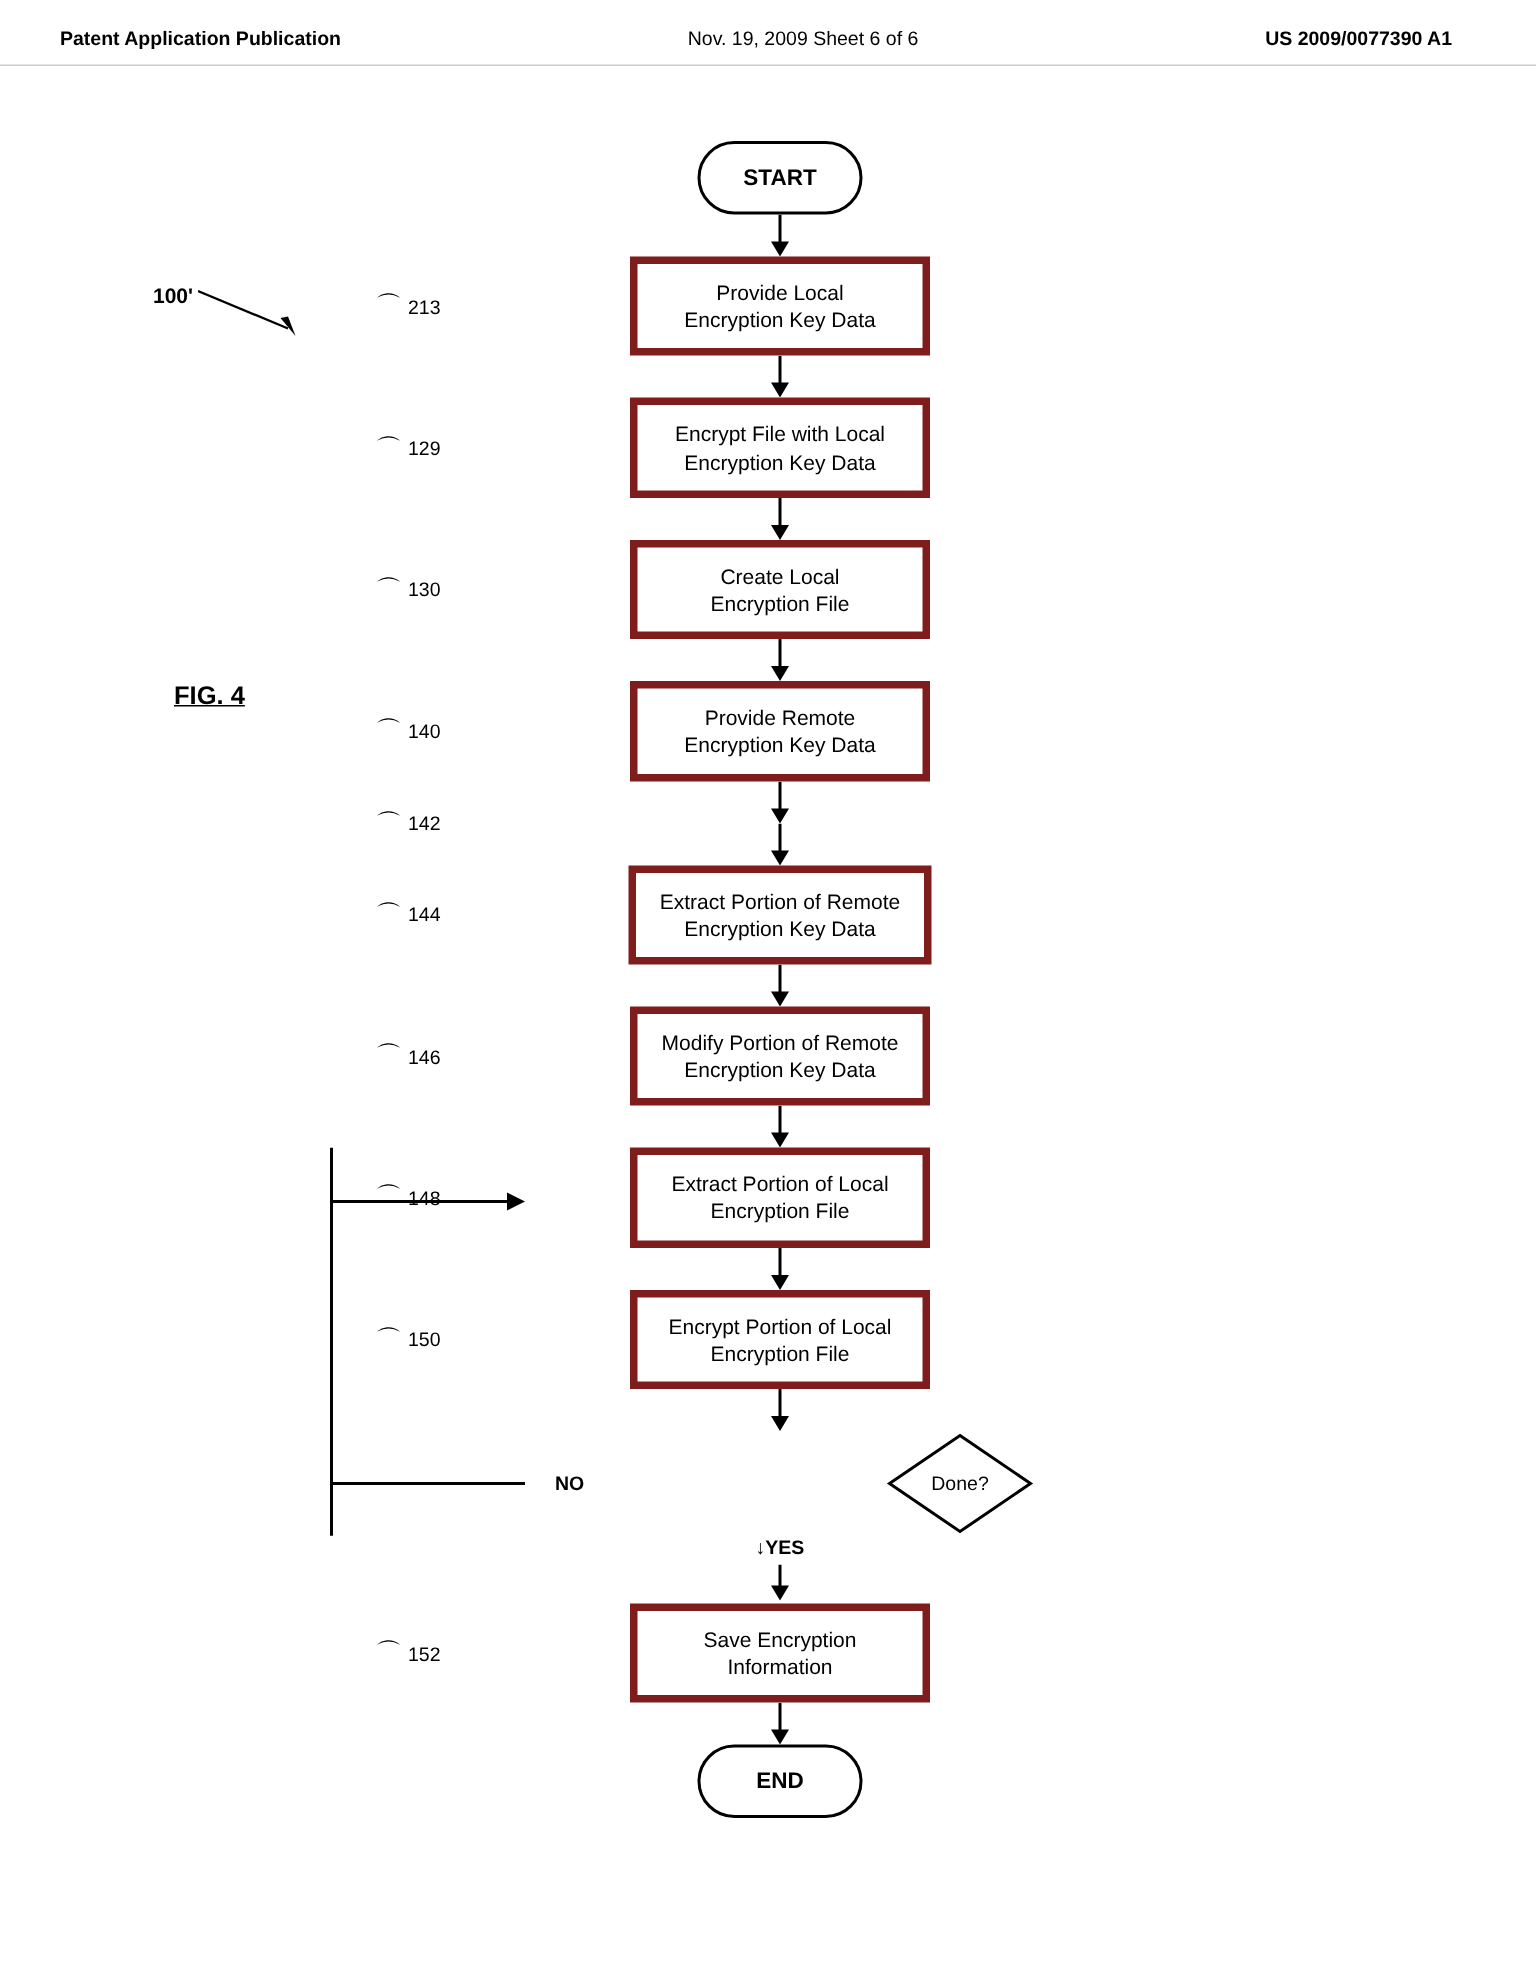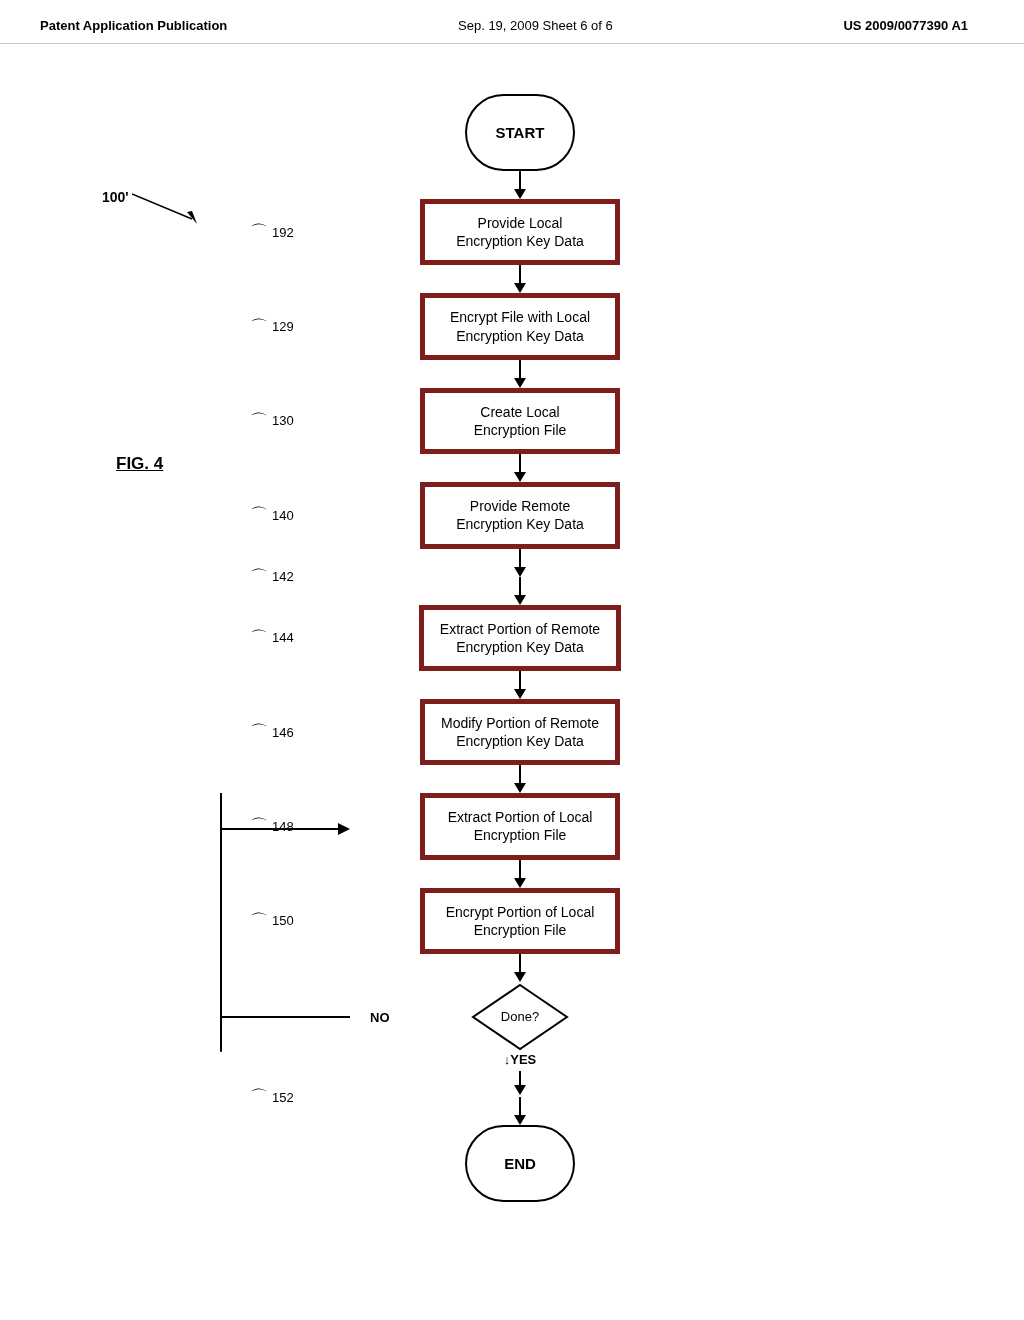--- a/index.html
+++ b/index.html
@@ -38,21 +38,21 @@
     .diagram-area {
       position: relative;
       width: 100%;
       margin-top: 10px;
     }
 
     
     .oval {
       border: 2px solid #000;
       border-radius: 50px;
-      padding: 28px 28px;
+      padding: 14px 28px;
       text-align: center;
       font-size: 15px;
       font-weight: bold;
       display: inline-block;
       min-width: 110px;
       background: #fff;
     }
 
     
     .rect-box {
@@ -94,21 +94,21 @@
       display: flex;
       align-items: center;
       gap: 4px;
     }
   </style>
 </head>
 <body>
 
 <div class="header">
   <span class="header-left">Patent Application Publication</span>
-  <span class="header-center">Sep. 19, 2009   Sheet 6 of 6</span>
+  <span class="header-center">Nov. 19, 2009   Sheet 6 of 6</span>
   <span class="header-right">US 2009/0077390 A1</span>
 </div>
 
 <div class="content">
   <div class="diagram-area">
 
     <div style="position:absolute; left:62px; top:105px; font-size:14px; font-weight:bold;">
       <span>100'</span>
       <svg width="90" height="40" style="position:absolute; left:30px; top:-5px;">
         <line x1="0" y1="10" x2="60" y2="35" stroke="#000" stroke-width="1.5"></line>
@@ -127,21 +127,21 @@
       <div class="arrow-down">
         <svg width="20" height="28">
             <line x1="10" y1="0" x2="10" y2="22" stroke="#000" stroke-width="2"></line>
             <polygon points="4,18 16,18 10,28" fill="#000"></polygon>
           </svg>
       </div>
 
       <div class="flow-row">
         <div class="flow-label">
           <span style="font-size:18px; line-height:1;">⌒</span>
-          <span>192</span>
+          <span>213</span>
         </div>
         <div class="rect-box">Provide Local<br>Encryption Key Data</div>
       </div>
 
       <div class="arrow-down">
         <svg width="20" height="28">
             <line x1="10" y1="0" x2="10" y2="22" stroke="#000" stroke-width="2"></line>
             <polygon points="4,18 16,18 10,28" fill="#000"></polygon>
           </svg>
       </div>
@@ -262,21 +262,21 @@
           <div class="rect-box">Encrypt Portion of Local<br>Encryption File</div>
         </div>
 
         <div class="arrow-down">
           <svg width="20" height="28">
               <line x1="10" y1="0" x2="10" y2="22" stroke="#000" stroke-width="2"></line>
               <polygon points="4,18 16,18 10,28" fill="#000"></polygon>
             </svg>
         </div>
 
-        <div style="display:flex; justify-content:center; position:relative;">
+        <div style="display:flex; justify-content:flex-end; position:relative;">
 
           <div style="position:absolute; left:20px; top:50%; transform:translateY(-50%); font-size:13px; font-weight:bold;">NO</div>
 
           <svg style="position:absolute; left:-130px; top:50%; transform:translateY(-50%);" width="130" height="2">
             <line x1="130" y1="1" x2="0" y2="1" stroke="#000" stroke-width="2"></line>
           </svg>
 
           <div style="position:relative; width:100px; height:70px;">
             <svg width="100" height="70">
               <polygon points="50,3 97,35 50,67 3,35" fill="#fff" stroke="#000" stroke-width="2"></polygon>
@@ -307,20 +307,21 @@
             <line x1="10" y1="0" x2="10" y2="18" stroke="#000" stroke-width="2"></line>
             <polygon points="4,14 16,14 10,24" fill="#000"></polygon>
           </svg>
       </div>
 
       <div class="flow-row">
         <div class="flow-label">
           <span style="font-size:18px; line-height:1;">⌒</span>
           <span>152</span>
         </div>
+        <div class="rect-box">Save Encryption<br>Information</div>
       </div>
 
       <div class="arrow-down">
         <svg width="20" height="28">
             <line x1="10" y1="0" x2="10" y2="22" stroke="#000" stroke-width="2"></line>
             <polygon points="4,18 16,18 10,28" fill="#000"></polygon>
           </svg>
       </div>
 
       <div style="display:flex; justify-content:center;">

